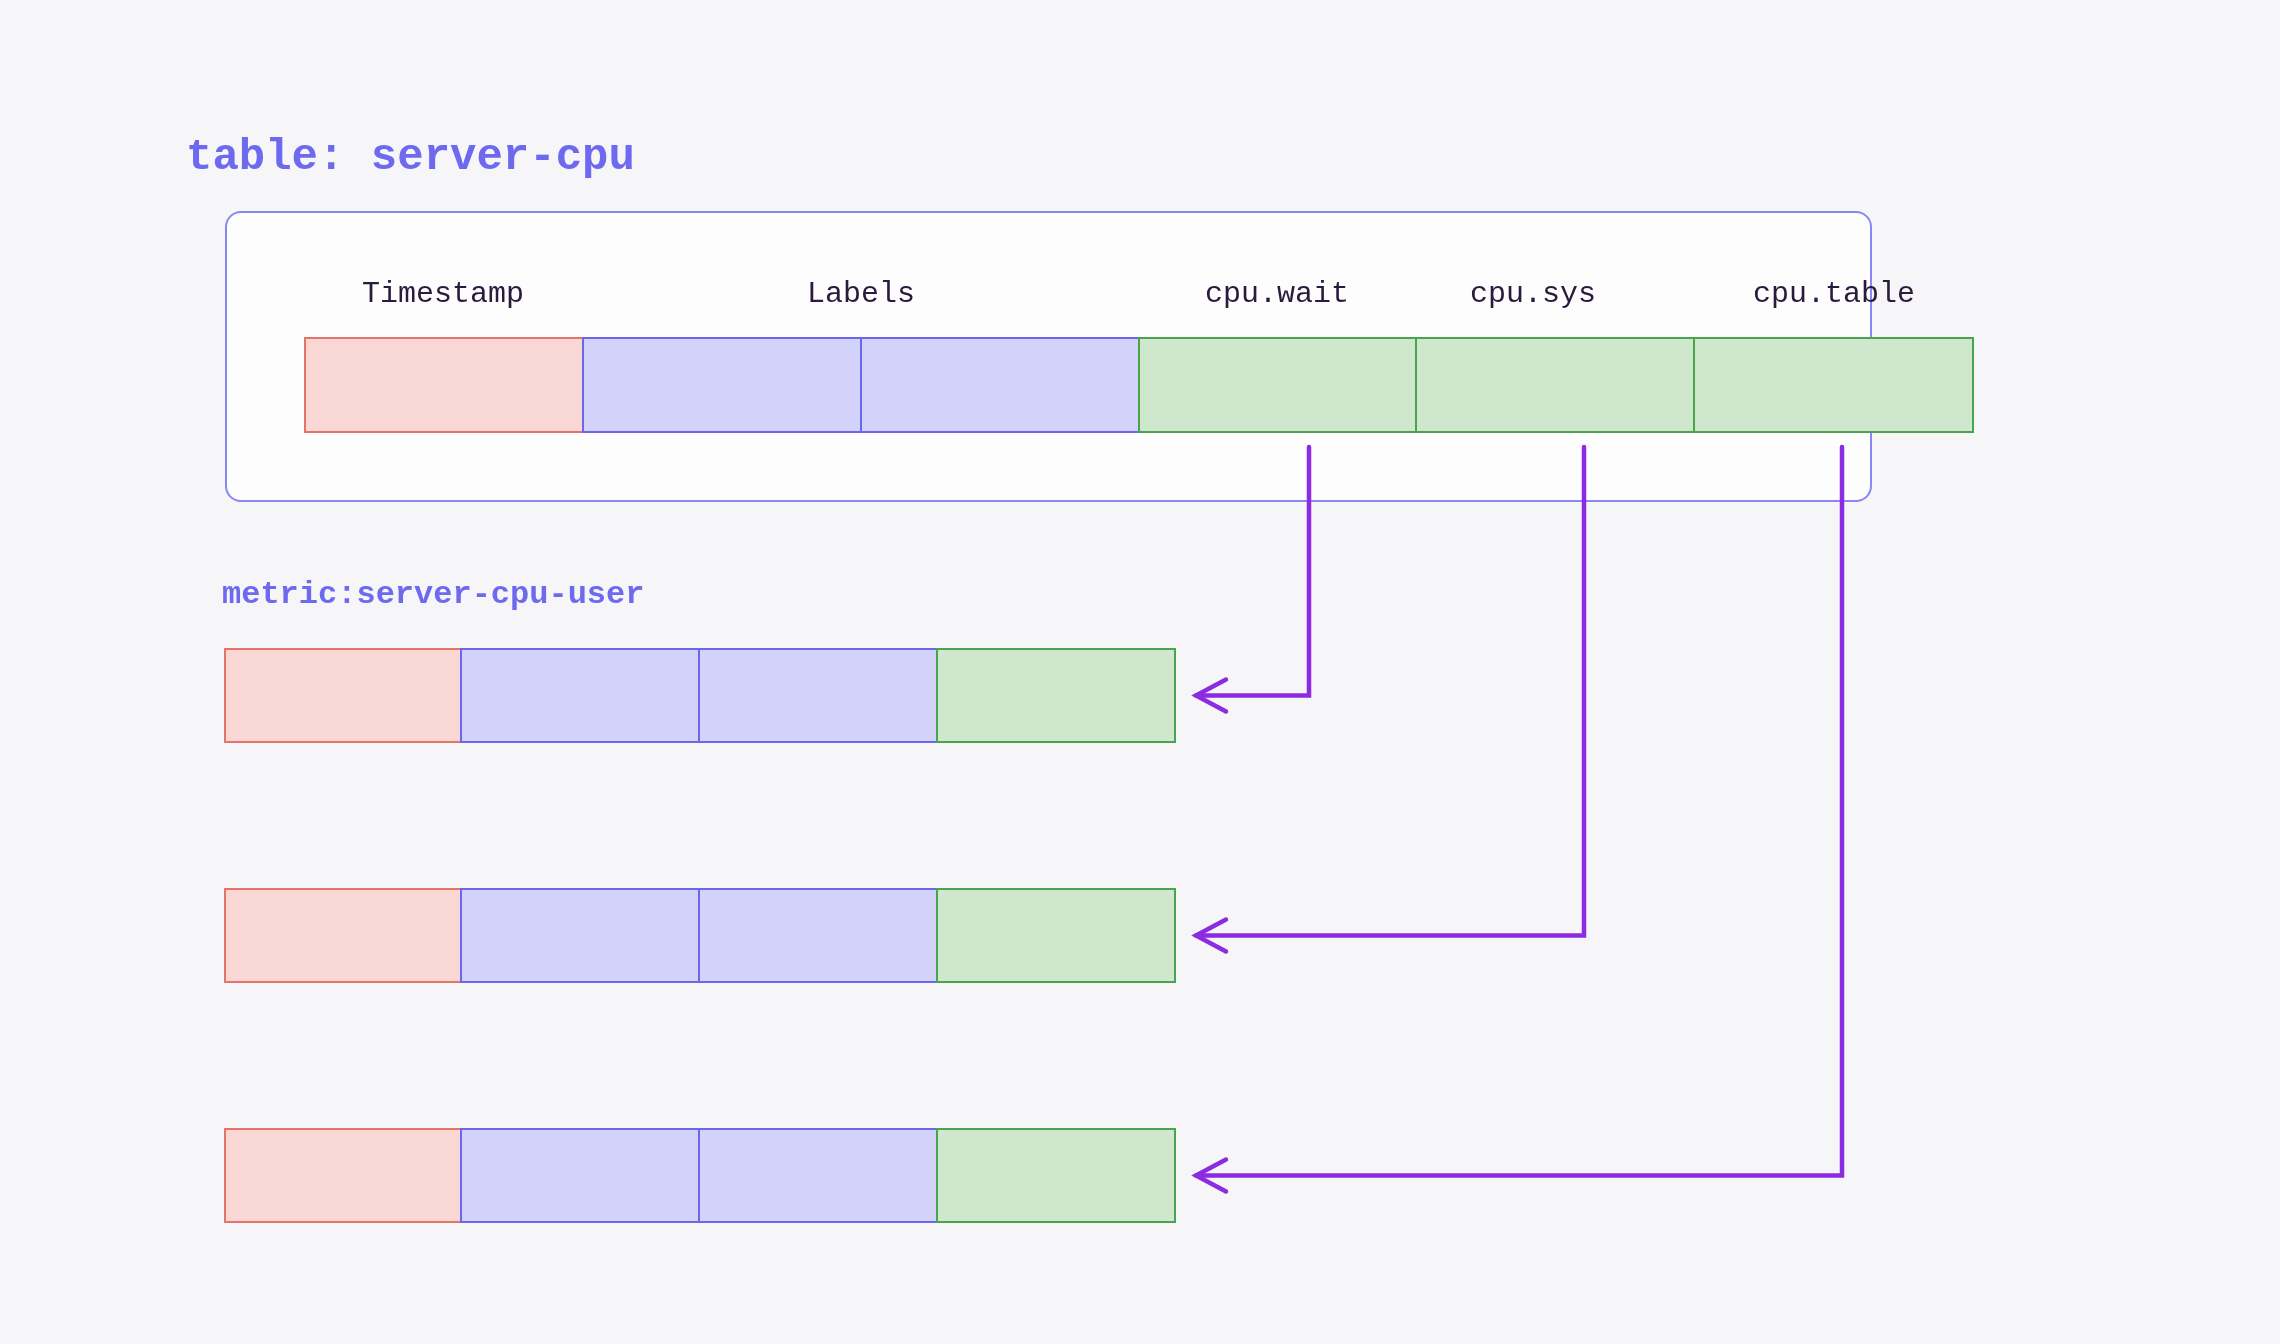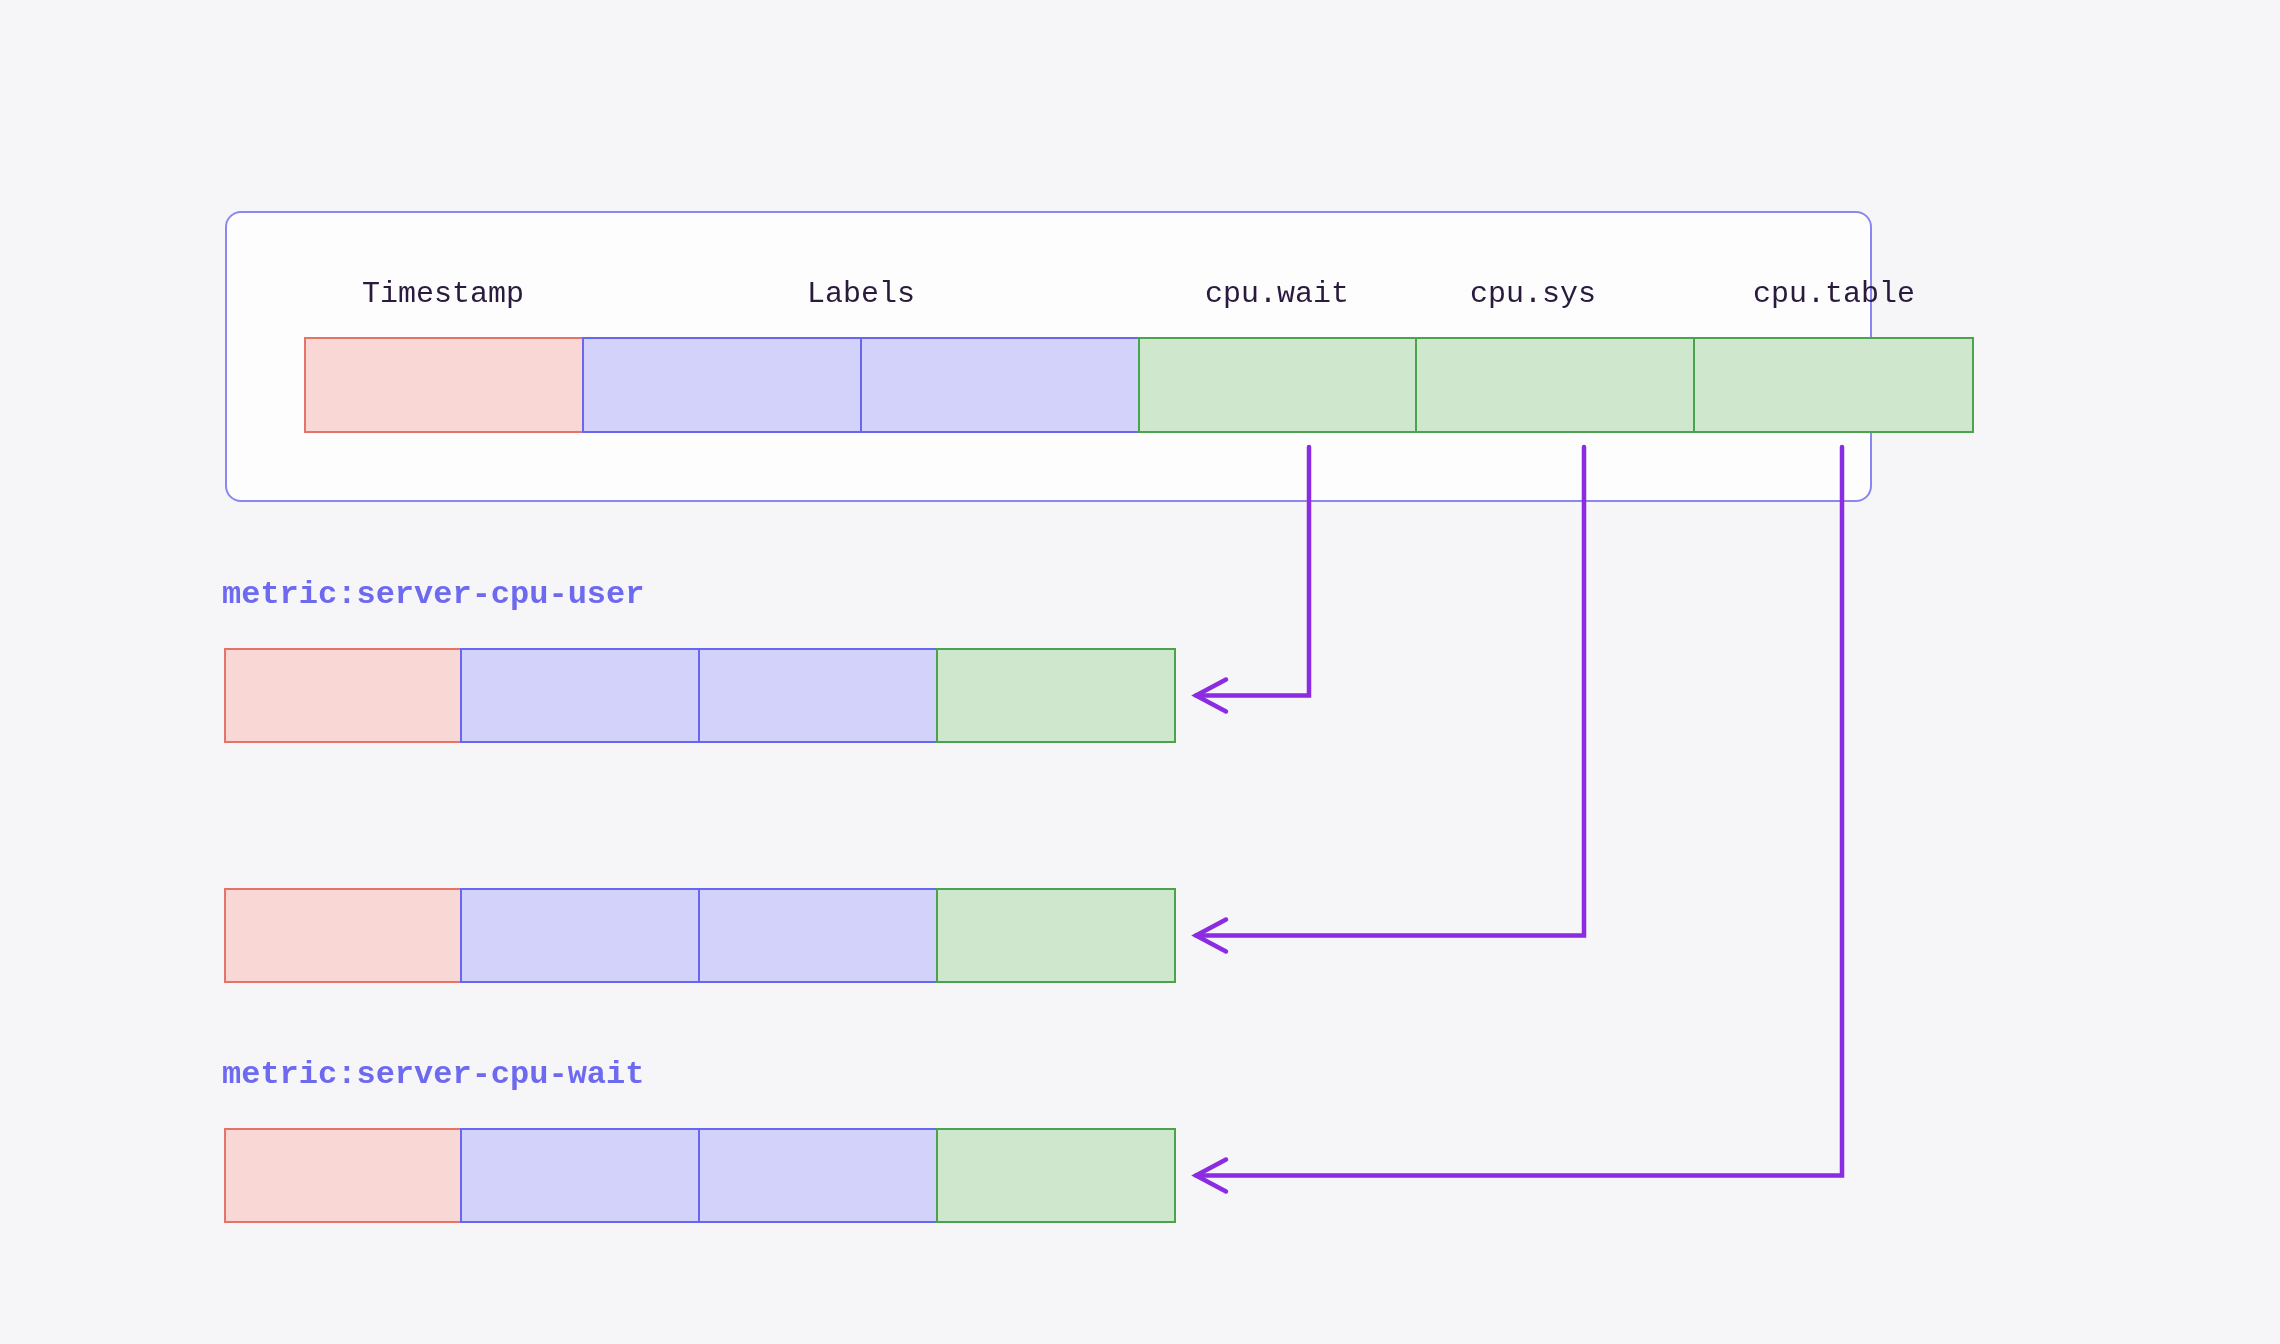--- a/index.html
+++ b/index.html
@@ -71,20 +71,21 @@
   .arrows path,.arrows polyline{
     fill:none;stroke:var(--arrow);stroke-width:4.5px;
     stroke-linecap:round;stroke-linejoin:miter;
   }
 </style>
 </head>
 <body>
 
 <div class="page">
 
+  <div class="diagram-title">table: server-cpu</div>
 
   <div class="table-box">
     <div class="col-header ch-timestamp">Timestamp</div>
     <div class="col-header ch-labels">Labels</div>
     <div class="col-header ch-user">cpu.wait</div>
     <div class="col-header ch-sys">cpu.sys</div>
     <div class="col-header ch-wait">cpu.table</div>
 
     <div class="cellrow table-cells">
       <div class="cell c-ts tc1"></div>
@@ -104,21 +105,20 @@
     <div class="cell c-fd mc4"></div>
   </div>
 
   <div class="cellrow metric-cells mr2">
     <div class="cell c-ts mc1"></div>
     <div class="cell c-lb mc2"></div>
     <div class="cell c-lb mc3"></div>
     <div class="cell c-fd mc4"></div>
   </div>
 
-  <div class="metric-title mt3">metric:server-cpu-wait</div>
   <div class="cellrow metric-cells mr3">
     <div class="cell c-ts mc1"></div>
     <div class="cell c-lb mc2"></div>
     <div class="cell c-lb mc3"></div>
     <div class="cell c-fd mc4"></div>
   </div>
 
   <svg class="arrows" viewBox="0 0 2280 1344" xmlns="http://www.w3.org/2000/svg">
     <g>
       <path d="M 1309 447 L 1309 695.5 L 1196 695.5"></path>

